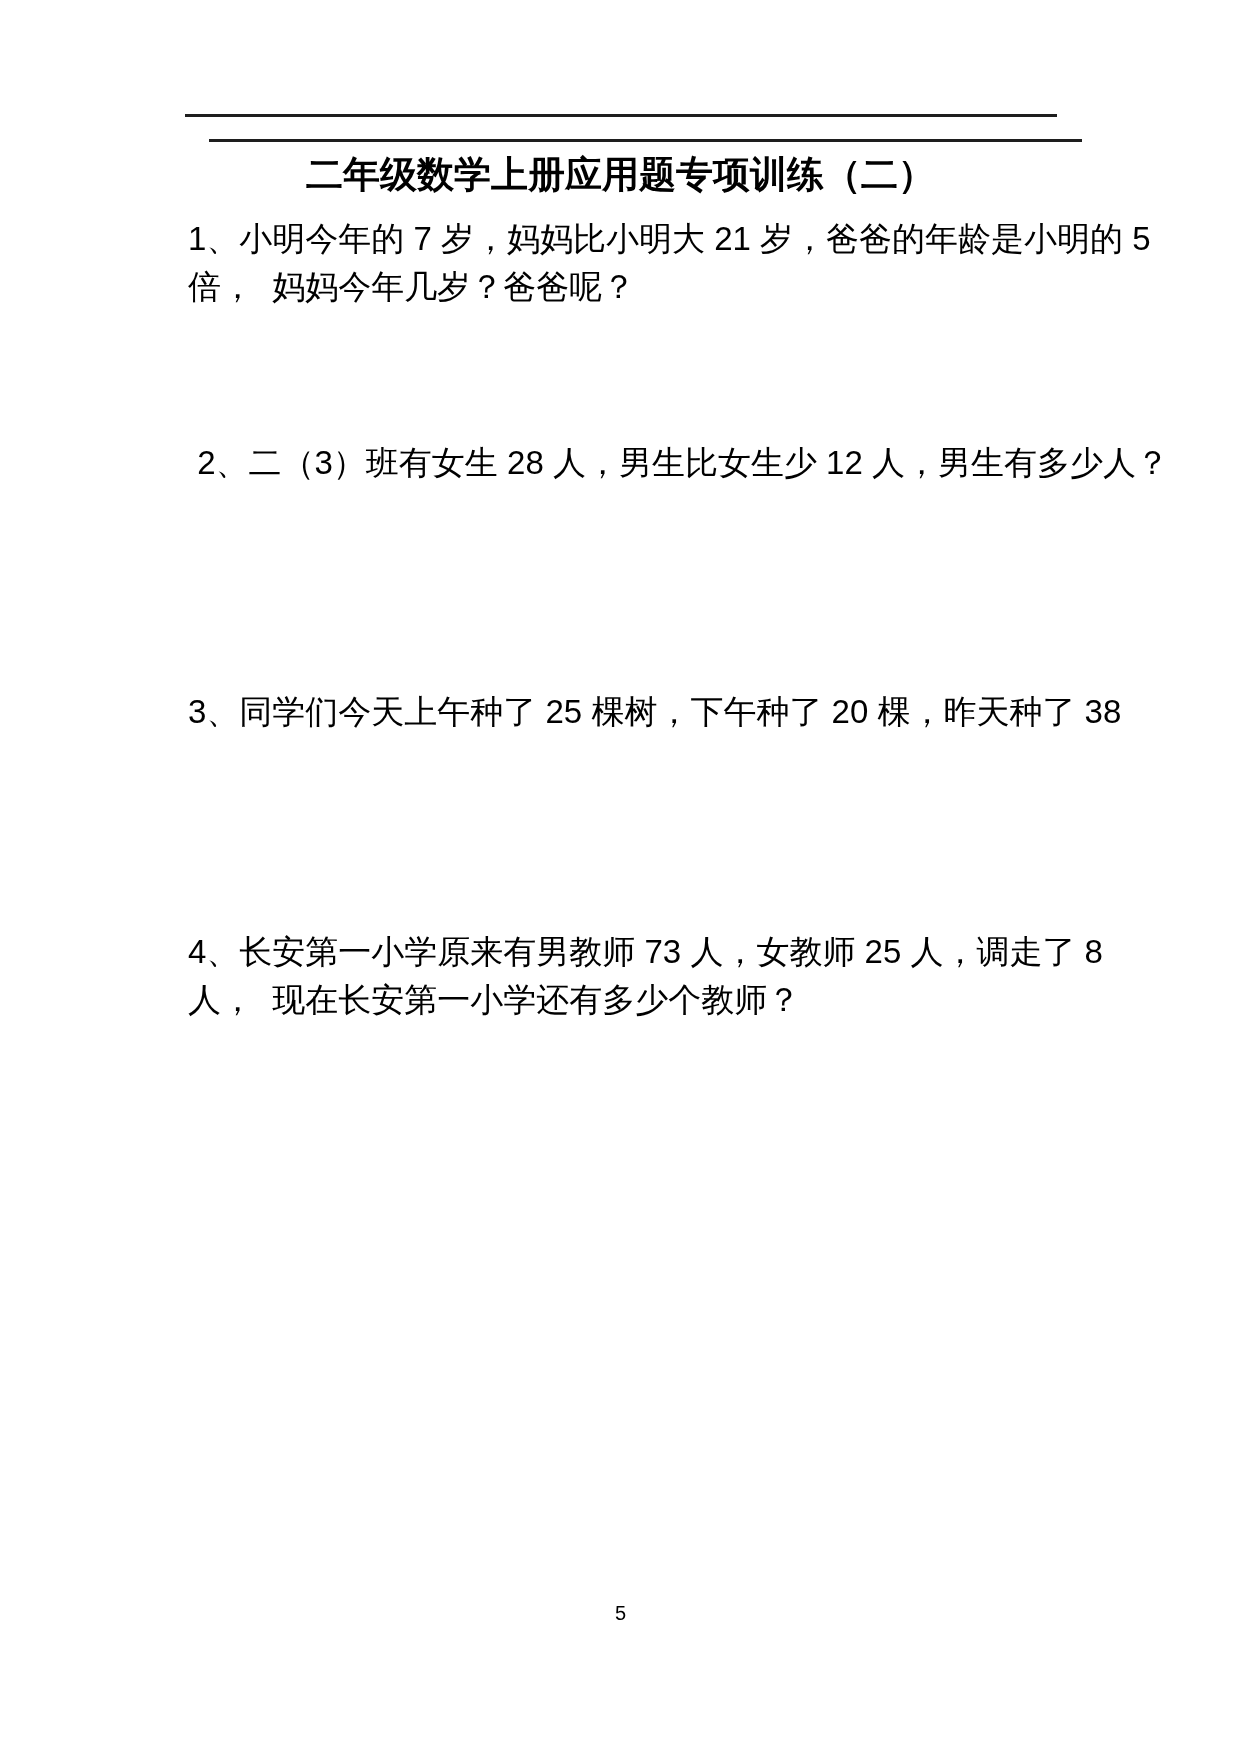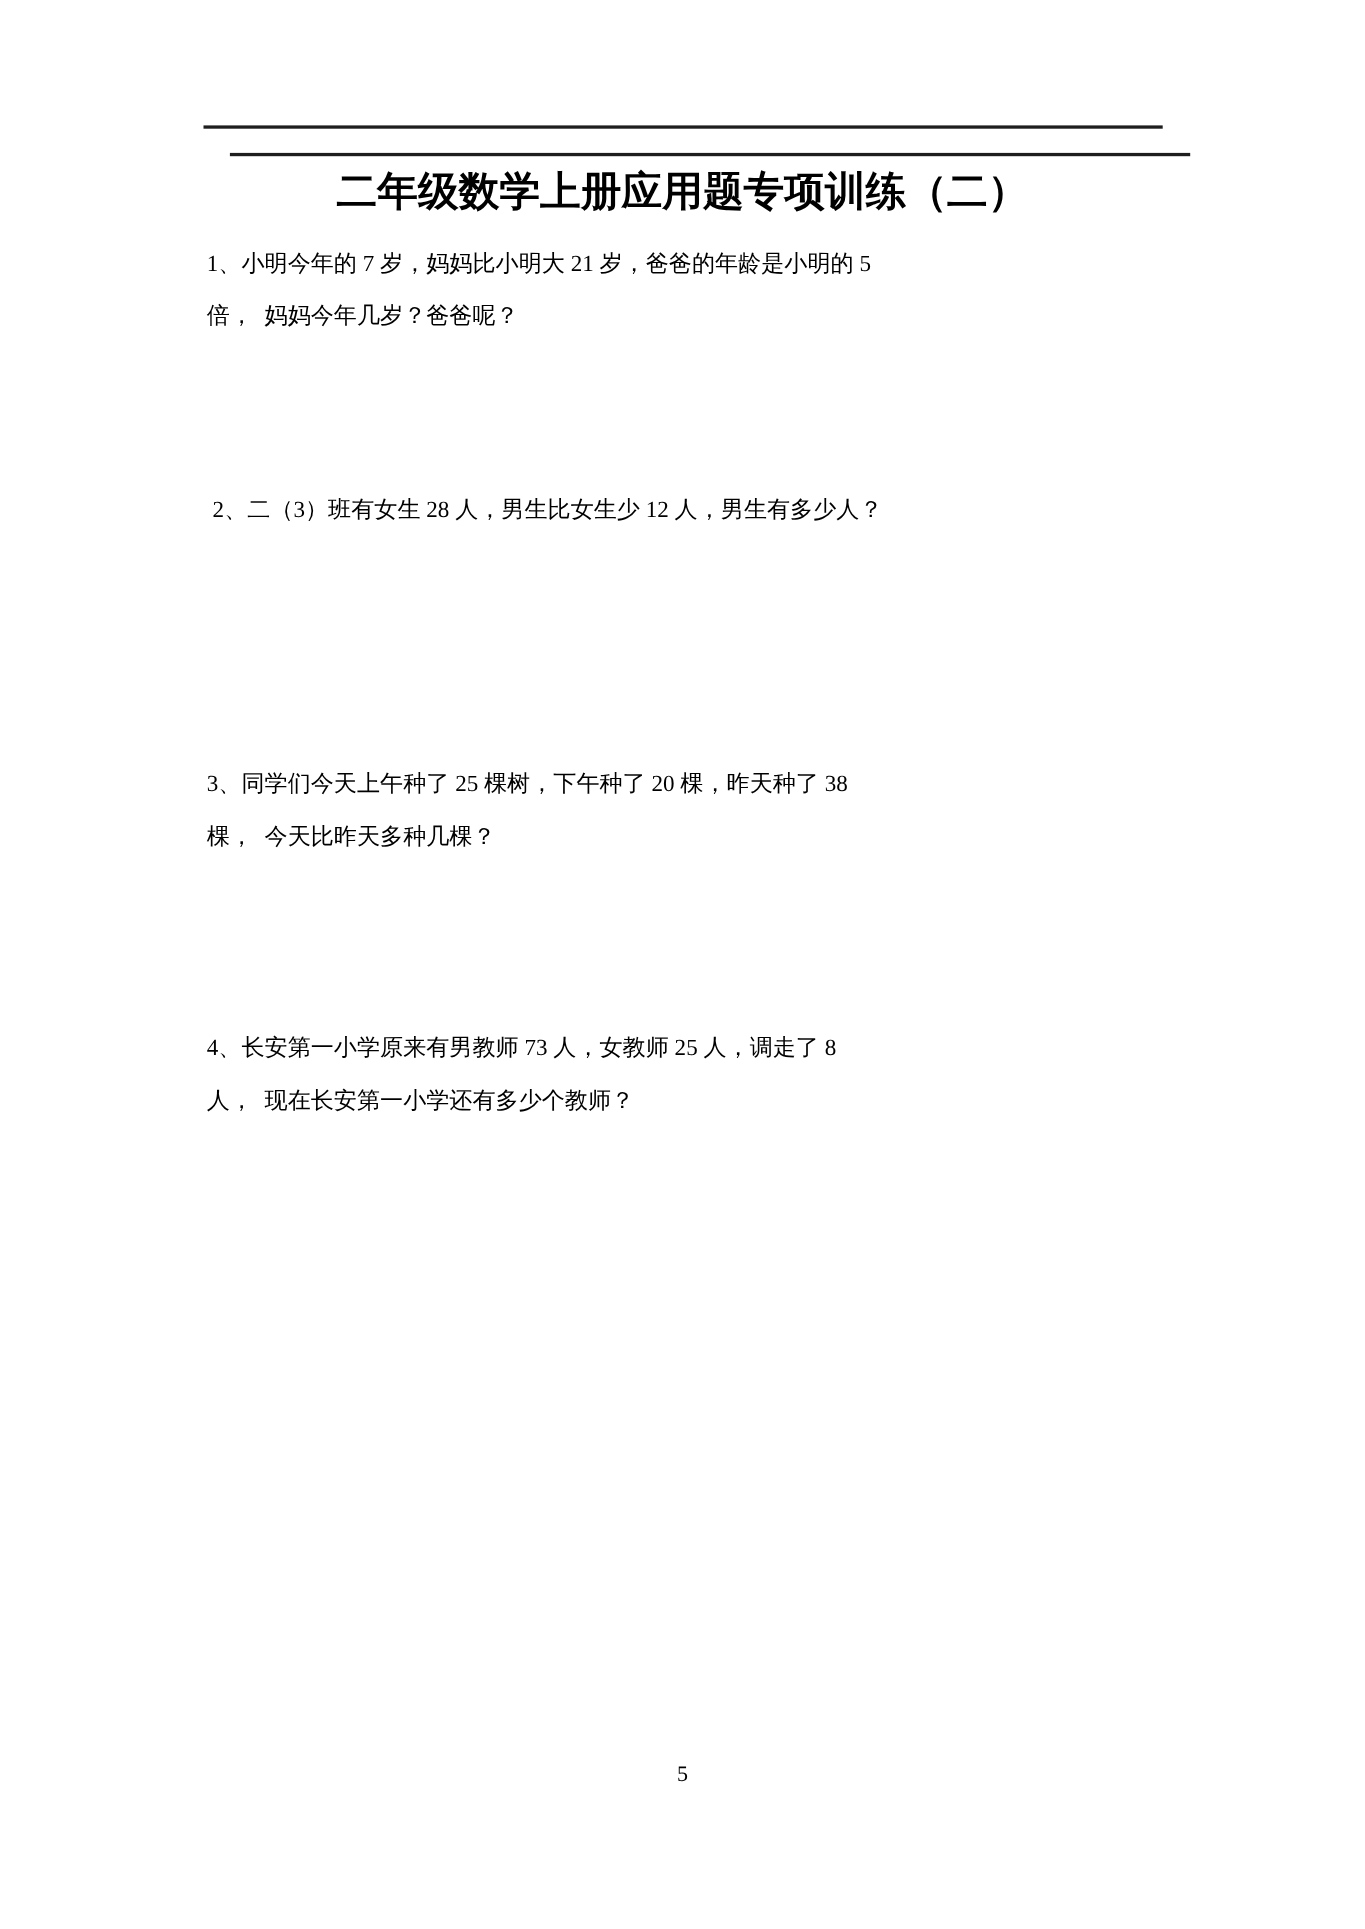--- a/index.html
+++ b/index.html
@@ -6,21 +6,21 @@
     margin: 0;
     padding: 0;
     background: #ffffff;
   }
   .page {
     position: relative;
     width: 1241px;
     height: 1754px;
     background: #ffffff;
     color: #000000;
-    font-family: Liberation Serif, serif;
+    font-family: Liberation Sans, sans-serif;
     overflow: hidden;
   }
   .rule {
     position: absolute;
     height: 3px;
     background: #1e1e1e;
   }
   .rule-top    { left: 185px; top: 114px; width: 872px; }
   .rule-bottom { left: 209px; top: 139px; width: 873px; }
   .doc-title {
@@ -34,21 +34,21 @@
     line-height: 48px;
     font-weight: 600;
     letter-spacing: 0;
   }
   .problem {
     position: absolute;
     left: 188px;
     width: 912px;
   }
   .p-line {
-    font-size: 21px;
+    font-size: 33px;
     line-height: 48px;
     white-space: pre;
   }
   .problem-6 .p-line {
     line-height: 34px;
   }
   .problem-1 { top: 215px; }
   .problem-2 { top: 439px; }
   .problem-3 { top: 688px; }
   .problem-4 { top: 928px; }
@@ -78,21 +78,20 @@
     <div class="p-line">1、小明今年的 7 岁，妈妈比小明大 21 岁，爸爸的年龄是小明的 5</div>
     <div class="p-line">倍，  妈妈今年几岁？爸爸呢？</div>
   </div>
 
   <div class="problem problem-2">
     <div class="p-line"> 2、二（3）班有女生 28 人，男生比女生少 12 人，男生有多少人？</div>
   </div>
 
   <div class="problem problem-3">
     <div class="p-line">3、同学们今天上午种了 25 棵树，下午种了 20 棵，昨天种了 38</div>
-    <div class="p-line">棵，  今天比昨天多种几棵？</div>
   </div>
 
   <div class="problem problem-4">
     <div class="p-line">4、长安第一小学原来有男教师 73 人，女教师 25 人，调走了 8</div>
     <div class="p-line">人，  现在长安第一小学还有多少个教师？</div>
   </div>
 
 
 
   <div class="page-number">5</div>

